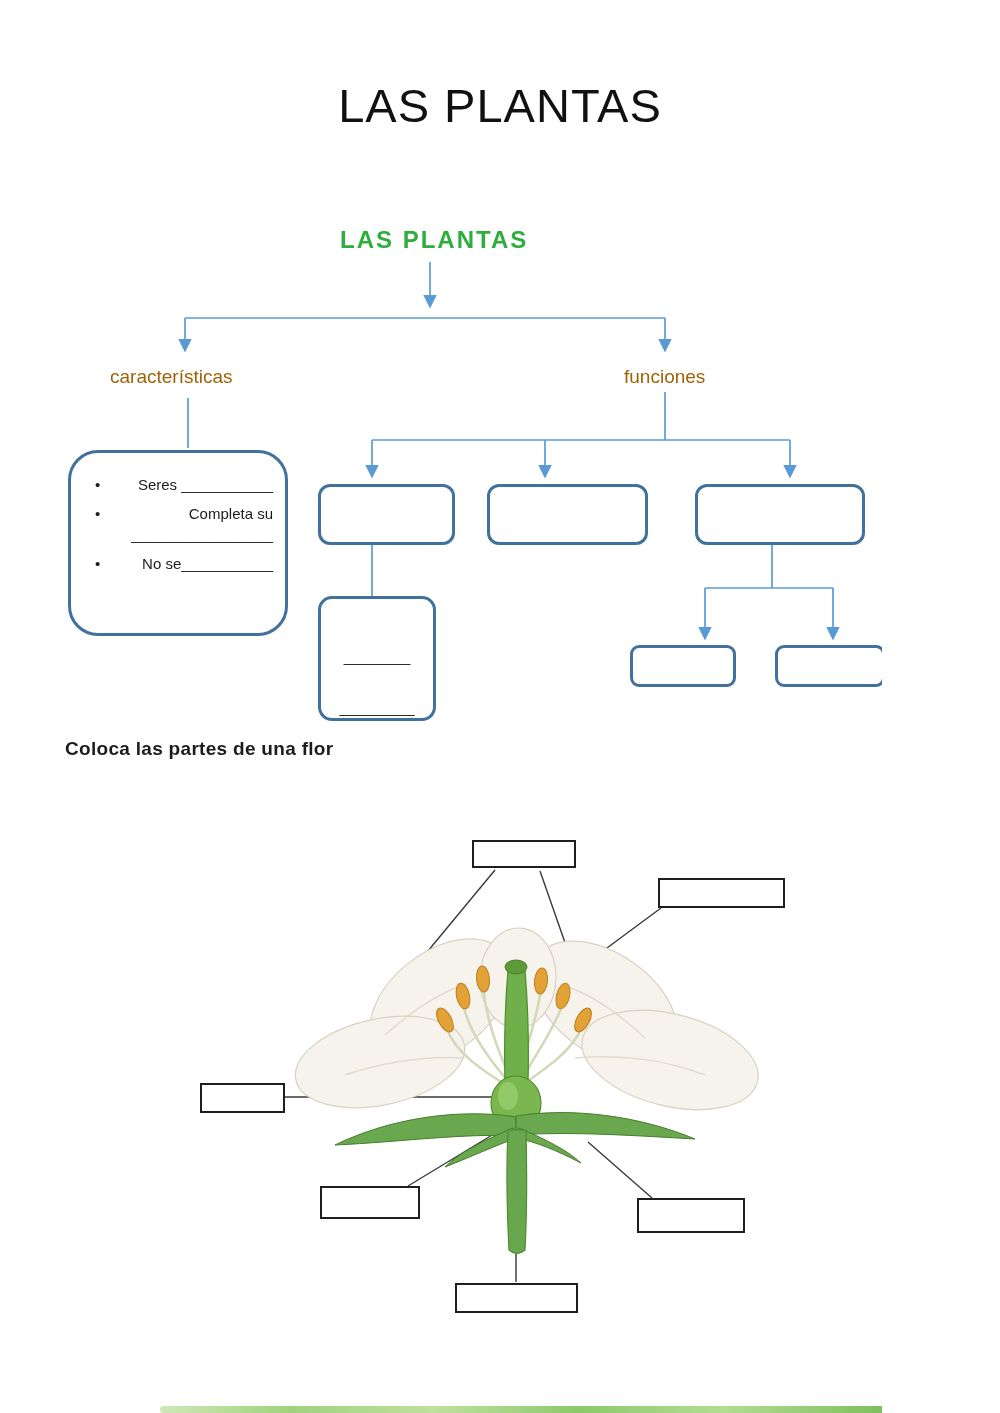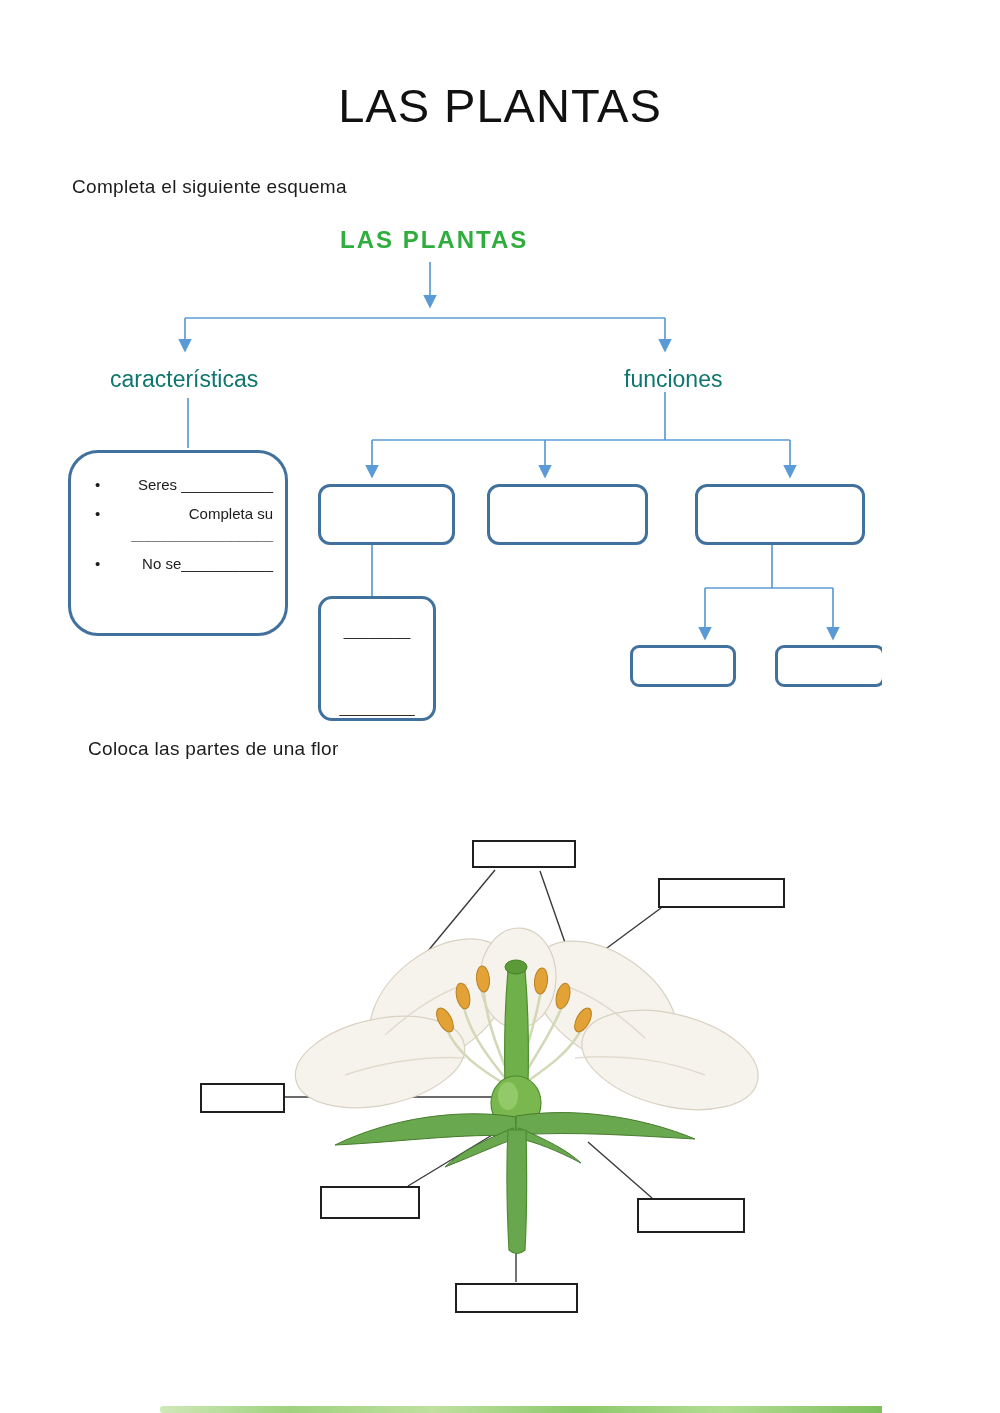--- a/index.html
+++ b/index.html
@@ -25,22 +25,22 @@
     color:#1c1c1c;
     letter-spacing:.3px;
   }
   .root-label{
     font-size:24px;
     letter-spacing:2px;
     font-weight:700;
     color:#2fae3e;
   }
   .branch-label{
-    font-size:23px;
-    color:#0f766e;
+    font-size:19px;
+    color:#a16207;
   }
   .blue-box{
     border:3px solid #41719c;
     border-radius:12px;
     background:#ffffff;
     box-sizing:border-box;
   }
   .char-box{
     border-radius:30px;
     padding:22px 12px 10px 18px;
@@ -51,30 +51,29 @@
     color:#1c1c1c;
     margin-bottom:9px;
     line-height:1.35;
   }
   .char-item .dot{
     width:24px;flex:0 0 24px;
     text-align:left;
     padding-left:6px;
   }
   .char-item .txt{flex:1;text-align:right;}
-  .char-item .txt .line2{display:block;font-weight:bold;}
+  .char-item .txt .line2{display:block;}
   .sub-box{
     border-radius:14px;
     display:flex;
     flex-direction:column;
     justify-content:flex-end;
     align-items:center;
     padding-bottom:2px;
     font-size:15px;
-    gap:26px;
   }
   .sub-box span{display:block;margin-top:34px;}
   .label-box{
     border:2px solid #1f1f1f;
     background:#ffffff;
     box-sizing:border-box;
   }
   svg{display:block;}
   .bottom-strip{
     left:160px;right:0;bottom:0;height:7px;
@@ -82,21 +81,20 @@
     border-radius:3px 0 0 3px;
   }
 </style>
 </head>
 <body>
 
 <div class="page">
 
   <div class="abs page-title">LAS PLANTAS</div>
 
-  <div class="abs section-heading" style="left:72px;top:176px;">Completa el siguiente esquema</div>
 
   <div class="abs root-label" style="left:340px;top:226px;">LAS PLANTAS</div>
 
   <svg class="abs" style="left:0;top:0;pointer-events:none;" width="1000" height="1413" viewBox="0 0 1000 1413">
     <defs>
       <marker id="arrB" markerWidth="9" markerHeight="9" refX="6.5" refY="4" orient="auto">
         <path d="M0,0 L8,4 L0,8 Z" fill="#5b9bd5"></path>
       </marker>
     </defs>
     <g stroke="#5b9bd5" stroke-width="1.7" fill="none">
@@ -153,21 +151,21 @@
   <div class="abs blue-box" style="left:695px;top:484px;width:170px;height:61px;"></div>
 
   <div class="abs blue-box sub-box" style="left:318px;top:596px;width:118px;height:125px;">
     <span>________</span>
     <span>_________</span>
   </div>
 
   <div class="abs blue-box" style="left:630px;top:645px;width:106px;height:42px;border-radius:9px;"></div>
   <div class="abs blue-box" style="left:775px;top:645px;width:110px;height:42px;border-radius:9px;"></div>
 
-  <div class="abs section-heading" style="left:88px;top:738px;">Coloca las partes de una flor</div>
+  <div class="abs section-heading" style="left:65px;top:738px;font-weight:bold;">Coloca las partes de una flor</div>
 
   <svg class="abs" style="left:275px;top:890px;" width="500" height="380" viewBox="0 0 500 380">
     <g fill="#f6f3ec" stroke="#d9d1c2" stroke-width="1.2">
       <ellipse cx="165" cy="112" rx="80" ry="50" transform="rotate(-38 165 112)"></ellipse>
       <ellipse cx="330" cy="114" rx="82" ry="50" transform="rotate(36 330 114)"></ellipse>
       <ellipse cx="243" cy="88" rx="38" ry="50" transform="rotate(2 243 88)"></ellipse>
       <ellipse cx="105" cy="172" rx="86" ry="43" transform="rotate(-12 105 172)"></ellipse>
       <ellipse cx="395" cy="170" rx="90" ry="46" transform="rotate(14 395 170)"></ellipse>
     </g>
     <g stroke="#ddd5c6" stroke-width="1.5" fill="none" opacity="0.8">

